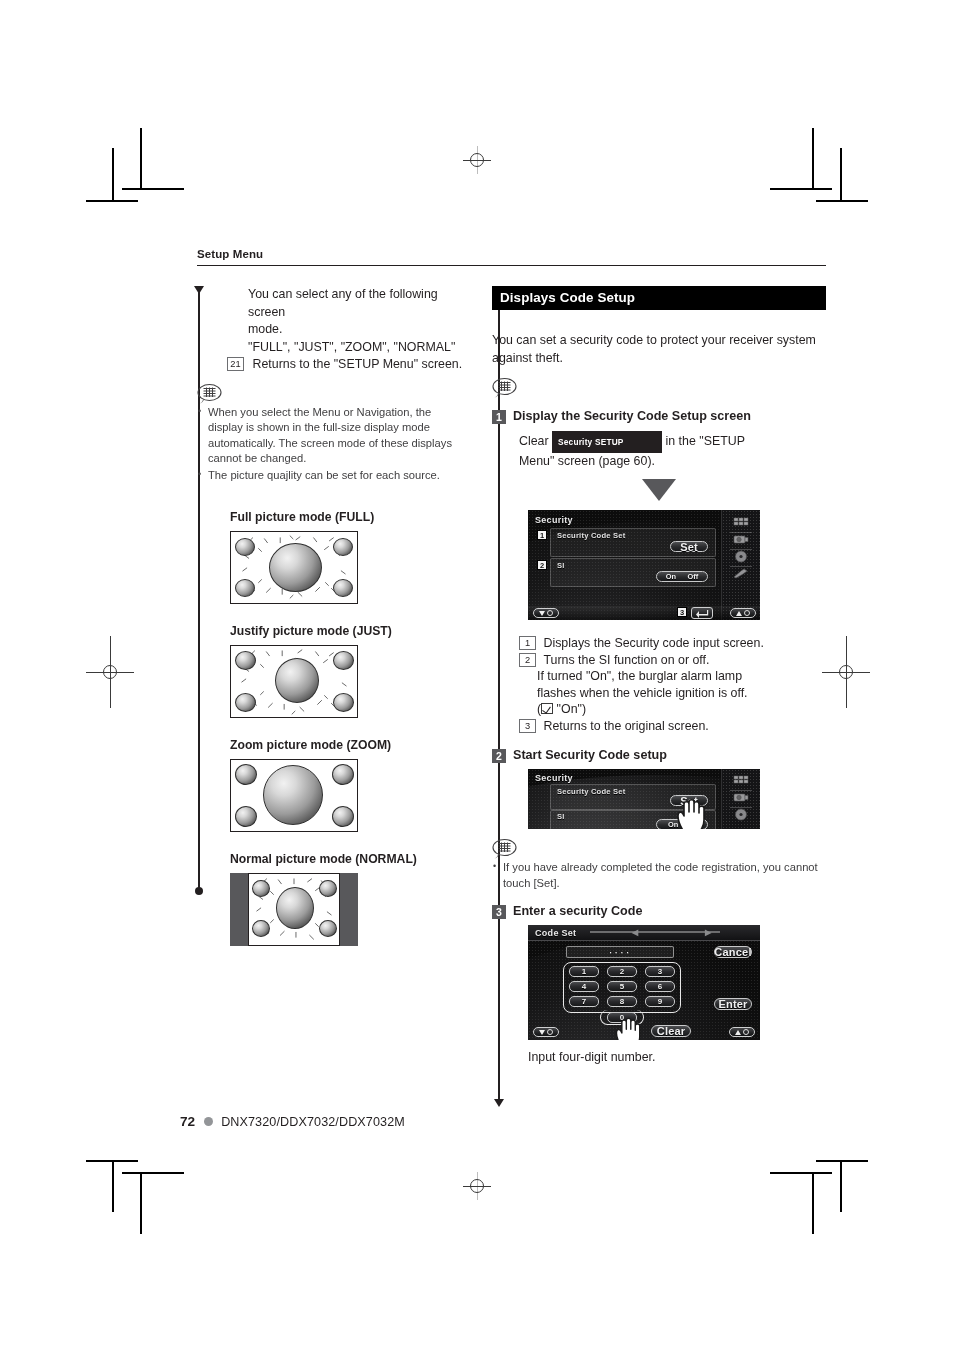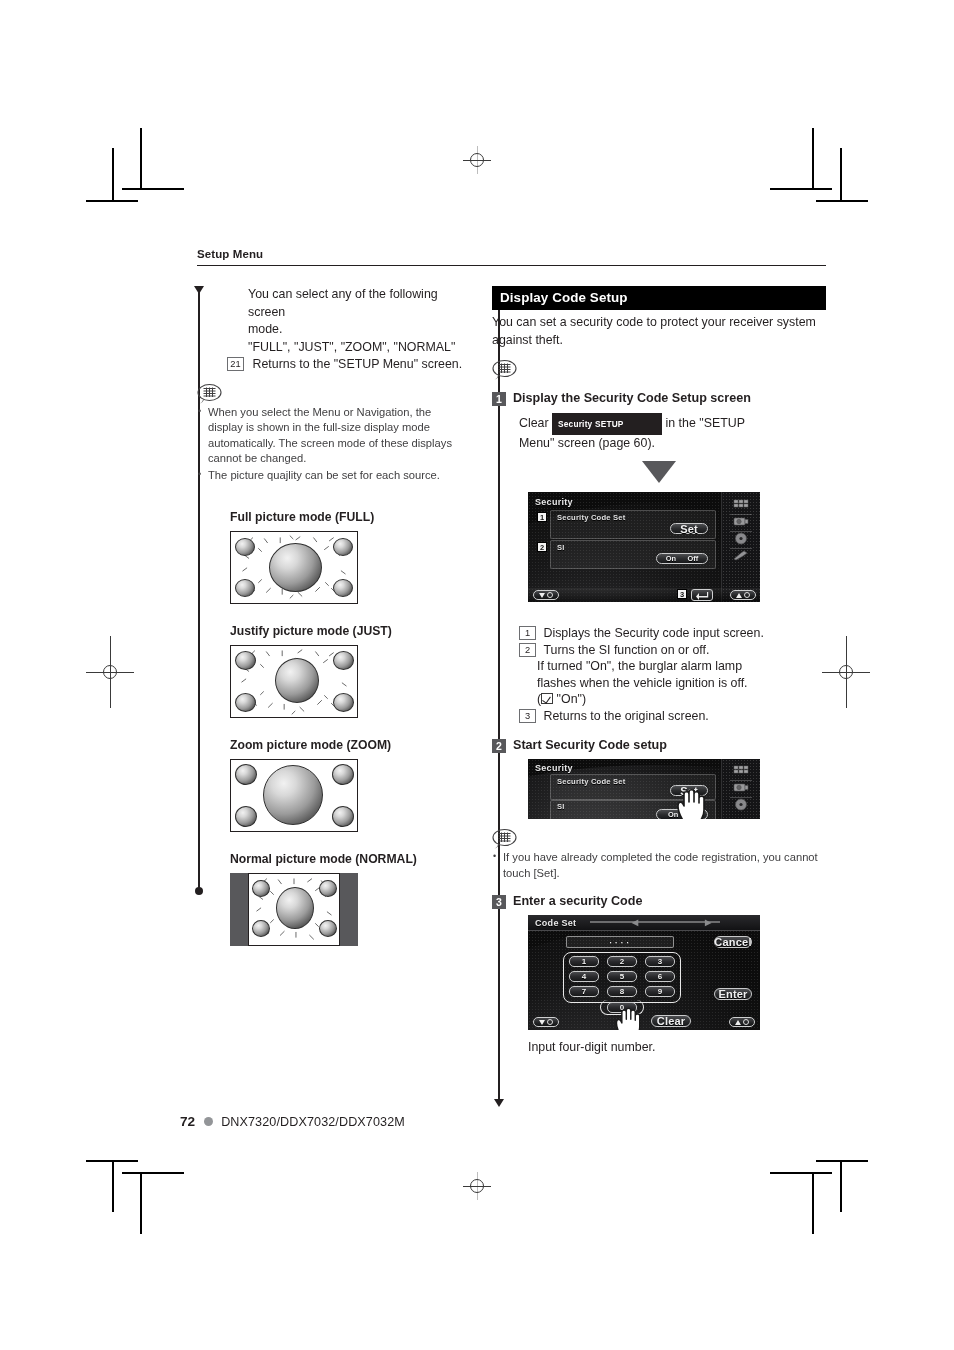--- a/index.html
+++ b/index.html
@@ -655,23 +655,23 @@
           <div class="ball" style="left:70px; top:6px;  width:18px; height:17px;"></div>
           <div class="ball" style="left:3px;  top:46px; width:18px; height:17px;"></div>
           <div class="ball" style="left:70px; top:46px; width:18px; height:17px;"></div>
         </div>
       </div>
     </div>
   </div>
 
   <div class="col" id="col-right">
 
-    <div class="sectionbar">Display Code Setup</div>
-
-    <div class="para" style="margin-top:4px;">You can set a security code to protect your receiver system against theft.</div>
+    <div class="sectionbar">Displays Code Setup</div>
+
+    <div class="para" style="margin-top:22px;">You can set a security code to protect your receiver system against theft.</div>
 
     <div class="noteicon" style="margin-top:10px;">
       <svg width="26" height="21" viewBox="0 0 26 21">
         <ellipse cx="12.5" cy="9.5" rx="11.5" ry="8" fill="none" stroke="#414042" stroke-width="1.1"></ellipse>
         <path d="M7,16.5 C6,19 4.5,20 2.5,20.5 C5,19.6 5.6,18.4 6,16.6 Z" fill="#414042"></path>
         <g stroke="#414042" stroke-width="1">
           <line x1="6.5" y1="5.5" x2="18.5" y2="5.5"></line>
           <line x1="6.5" y1="8" x2="18.5" y2="8"></line>
           <line x1="6.5" y1="10.5" x2="18.5" y2="10.5"></line>
           <line x1="6.5" y1="13" x2="18.5" y2="13"></line>
@@ -764,21 +764,21 @@
         <svg width="14" height="9" viewBox="0 0 14 9">
             <path d="M12,1 L12,5 L4,5 L4,2 L1,5.5 L4,9 L4,6.5 L13.2,6.5 L13.2,1 Z" fill="#eaeaea"></path>
           </svg>
       </div>
       <div class="pill" style="right:4px; bottom:2px; width:26px; height:10px;">
         <span class="tri-u"></span>
         <span class="dotc"></span>
       </div>
     </div>
 
-    <div style="margin-top:23px; margin-left:27px;">
+    <div style="margin-top:15px; margin-left:27px;">
       <div class="para" style="line-height:16.5px;">
         <span class="numbox">1</span>
         <span style="margin-left:4px;">Displays the Security code input screen.</span>
       </div>
       <div class="para" style="line-height:16.5px;">
         <span class="numbox">2</span>
         <span style="margin-left:4px;">Turns the SI function on or off.</span>
         <div style="margin-left:18px;">If turned "On", the burglar alarm lamp</div>
         <div style="margin-left:18px;">flashes when the vehicle ignition is off.</div>
         <div style="margin-left:18px;">

